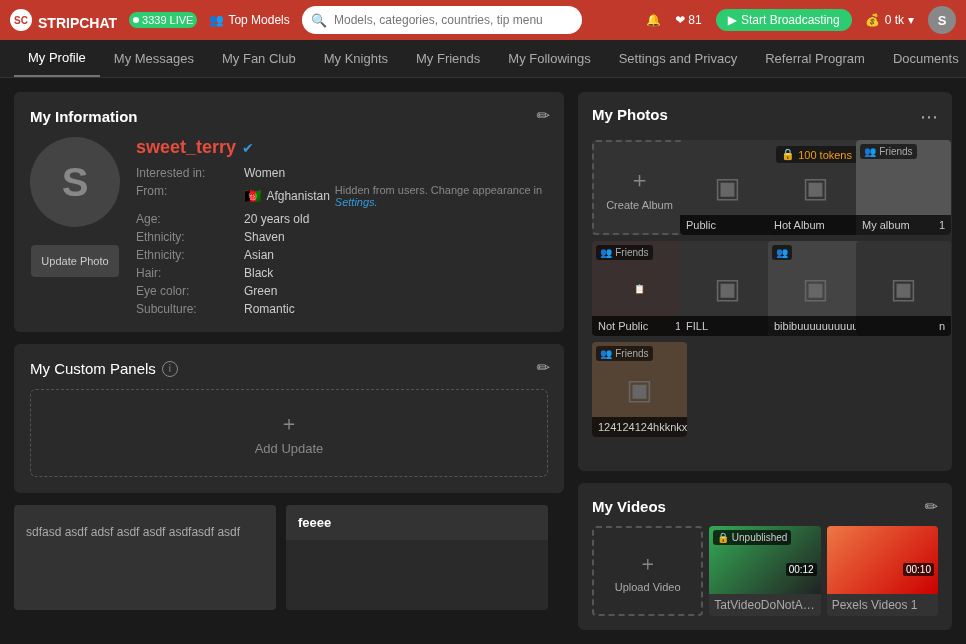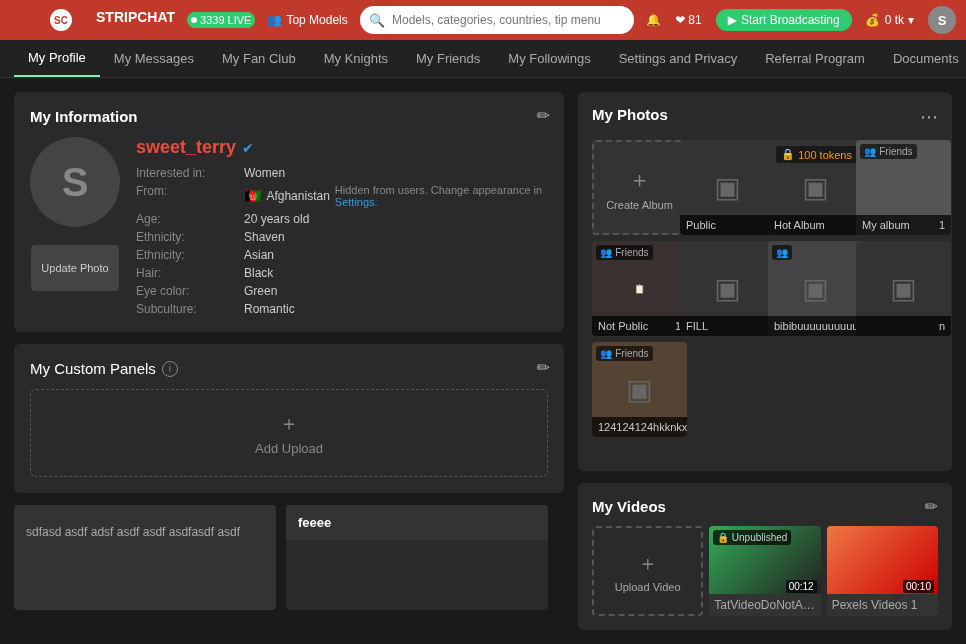--- a/index.html
+++ b/index.html
@@ -1,37 +1,37 @@
 <!DOCTYPE html>
 <html><head>
   <meta charset="utf-8">
   <style>
     * { box-sizing: border-box; margin: 0; padding: 0; }
     body { background: #1a1a1a; color: #ccc; font-family: Arial, sans-serif; font-size: 13px; width: 966px; min-height: 644px; overflow: hidden; }
 
     
     .top-nav { background: #c0392b; height: 40px; display: flex; align-items: center; padding: 0 10px; gap: 12px; }
-    .logo { display: flex; align-items: flex-start; gap: 24px; color: #fff; font-weight: bold; font-size: 14px; margin-left: 40px; }
+    .logo { display: flex; align-items: flex-end; gap: 6px; color: #fff; font-weight: bold; font-size: 14px; }
     .logo-circle { width: 22px; height: 22px; background: #fff; border-radius: 50%; display: flex; align-items: center; justify-content: center; }
     .logo-circle span { color: #c0392b; font-weight: bold; font-size: 10px; }
     .live-badge { background: #2ecc71; color: #fff; border-radius: 10px; padding: 2px 4px; font-size: 11px; display: flex; align-items: center; gap: 3px; }
     .live-dot { width: 6px; height: 6px; background: #fff; border-radius: 50%; }
     .top-models { display: flex; align-items: center; gap: 4px; color: #fff; font-size: 12px; }
     .search-bar { flex: 1; max-width: 280px; background: #fff; border-radius: 16px; display: flex; align-items: center; padding: 0 10px; height: 28px; gap: 6px; }
     .search-bar input { border: none; outline: none; font-size: 12px; color: #333; width: 100%; background: transparent; }
     .top-right { margin-left: auto; display: flex; align-items: center; gap: 14px; color: #fff; }
     .notif-icon, .heart-count { position: relative; display: flex; align-items: center; gap: 3px; font-size: 12px; }
     .broadcast-btn { background: #2ecc71; color: #fff; border: none; border-radius: 14px; padding: 4px 12px; font-size: 12px; display: flex; align-items: center; gap: 4px; cursor: pointer; }
     .tokens-btn { display: flex; align-items: center; gap: 4px; color: #fff; font-size: 12px; }
     .avatar-circle { width: 28px; height: 28px; background: #888; border-radius: 50%; display: flex; align-items: center; justify-content: center; color: #fff; font-weight: bold; font-size: 13px; }
 
     
     .second-nav { background: #222; height: 38px; display: flex; align-items: center; padding: 0 14px; gap: 0; border-bottom: 1px solid #333; }
     .nav-item { color: #aaa; font-size: 13px; padding: 10px 14px; cursor: pointer; white-space: nowrap; text-decoration: none; }
-    .nav-item.active { color: #fff; border-bottom: 2px solid #86efac; }
+    .nav-item.active { color: #fff; border-bottom: 2px solid #737373; }
 
     
     .main { display: flex; padding: 14px; gap: 14px; height: calc(644px - 78px); overflow: hidden; }
 
     
     .left-panel { width: 550px; display: flex; flex-direction: column; gap: 12px; }
 
     
     .card { background: #2a2a2a; border-radius: 6px; padding: 16px; position: relative; }
     .card-title { color: #fff; font-size: 15px; font-weight: bold; margin-bottom: 12px; }
@@ -39,22 +39,22 @@
     .info-section { display: flex; gap: 16px; }
     .avatar-large { width: 90px; height: 90px; background: #444; border-radius: 50%; display: flex; align-items: center; justify-content: center; color: #888; font-size: 40px; font-weight: bold; flex-shrink: 0; }
     .username-row { display: flex; align-items: center; gap: 6px; margin-bottom: 8px; }
     .username { color: #e74c3c; font-size: 18px; font-weight: bold; }
     .verified-icon { color: #3498db; font-size: 14px; }
     .info-table { display: grid; grid-template-columns: 100px 1fr; gap: 4px 8px; font-size: 12px; }
     .info-label { color: #888; }
     .info-value { color: #ccc; display: flex; align-items: center; gap: 5px; }
     .flag { font-size: 14px; }
     .hidden-text { color: #888; font-size: 11px; }
-    .hidden-text a { color: #3498db; text-decoration: none; }
-    .update-photo-btn { background: #444; color: #ccc; border: none; border-radius: 4px; padding: 17px 10px; cursor: pointer; font-size: 11px; margin-top: 10px; display: block; }
+    .hidden-text a { color: #3498db; text-decoration: none; font-style: italic; }
+    .update-photo-btn { background: #444; color: #ccc; border: none; border-radius: 4px; padding: 10px 10px; cursor: pointer; font-size: 11px; margin-top: 10px; display: block; }
 
     
     .custom-panels-card { background: #2a2a2a; border-radius: 6px; padding: 16px; position: relative; }
     .custom-panels-title { display: flex; align-items: center; gap: 6px; color: #fff; font-size: 15px; font-weight: normal; margin-bottom: 12px; }
     .info-circle { width: 16px; height: 16px; border: 1px solid #888; border-radius: 50%; display: flex; align-items: center; justify-content: center; color: #888; font-size: 10px; cursor: pointer; }
     .add-panel-box { border: 1px dashed #555; border-radius: 6px; display: flex; flex-direction: column; align-items: center; justify-content: center; padding: 20px; cursor: pointer; color: #888; gap: 4px; }
     .add-panel-box .plus { font-size: 20px; }
 
     
     .panels-grid { display: flex; gap: 10px; flex-wrap: wrap; }
@@ -79,21 +79,21 @@
     .friends-badge { position: absolute; top: 4px; left: 4px; background: rgba(0,0,0,0.6); color: #aaa; font-size: 10px; display: flex; align-items: center; gap: 2px; padding: 2px 4px; border-radius: 3px; }
 
     
     .videos-card { background: #2a2a2a; border-radius: 6px; padding: 14px; }
     .videos-header { display: flex; align-items: center; margin-bottom: 10px; }
     .videos-title { color: #fff; font-size: 15px; font-weight: bold; }
     .videos-edit { margin-left: auto; color: #aaa; cursor: pointer; font-size: 16px; }
     .videos-grid { display: grid; grid-template-columns: repeat(3, 1fr); gap: 6px; }
     .video-cell { background: #333; border-radius: 4px; overflow: hidden; cursor: pointer; position: relative; }
     .video-thumb { width: 100%; height: 68px; background: linear-gradient(135deg, #444 0%, #222 100%); display: flex; align-items: center; justify-content: center; position: relative; }
-    .video-duration { position: absolute; bottom: 1px; right: 4px; background: rgba(0,0,0,0.7); color: #fff; font-size: 10px; padding: 1px 3px; border-radius: 2px; }
+    .video-duration { position: absolute; bottom: 18px; right: 4px; background: rgba(0,0,0,0.7); color: #fff; font-size: 10px; padding: 1px 3px; border-radius: 2px; }
     .video-label { padding: 4px 5px; font-size: 12px; color: #aaa; white-space: nowrap; overflow: hidden; text-overflow: ellipsis; }
     .unpublished-badge { background: rgba(0,0,0,0.7); color: #ccc; font-size: 10px; padding: 2px 4px; position: absolute; top: 4px; left: 4px; border-radius: 3px; display: flex; align-items: center; gap: 2px; }
     .upload-video-cell { border: 2px dashed #555; display: flex; flex-direction: column; align-items: center; justify-content: center; gap: 4px; height: 90px; cursor: pointer; border-radius: 4px; }
     .upload-plus { font-size: 20px; color: #888; }
 
     .token-badge { background: rgba(0,0,0,0.5); color: #f39c12; font-size: 11px; position: absolute; top: 6px; right: 6px; display: flex; align-items: center; gap: 3px; padding: 2px 5px; border-radius: 3px; }
   </style>
 </head>
 <body>
 
@@ -206,21 +206,21 @@
     </div>
 
     <div class="custom-panels-card">
       <div class="custom-panels-title">
         <span>My Custom Panels</span>
         <div class="info-circle">i</div>
       </div>
       <span class="edit-icon">✏</span>
       <div class="add-panel-box">
         <span class="plus">＋</span>
-        <span>Add Upload</span>
+        <span>Add Update</span>
       </div>
     </div>
 
     <div class="panels-grid">
       <div class="panel-item">
         <div class="panel-text">sdfasd asdf adsf asdf asdf
 asdfasdf asdf</div>
       </div>
       <div class="panel-item-tall">
         <div class="panel-title-bar">feeee</div>

